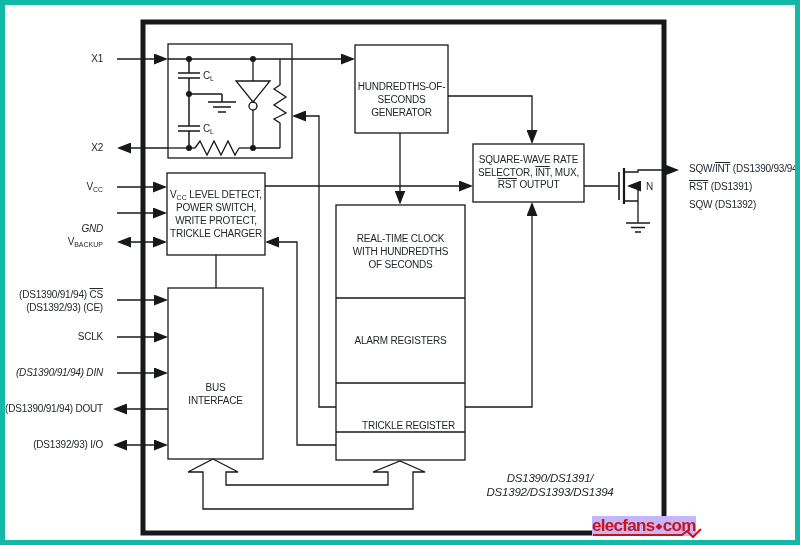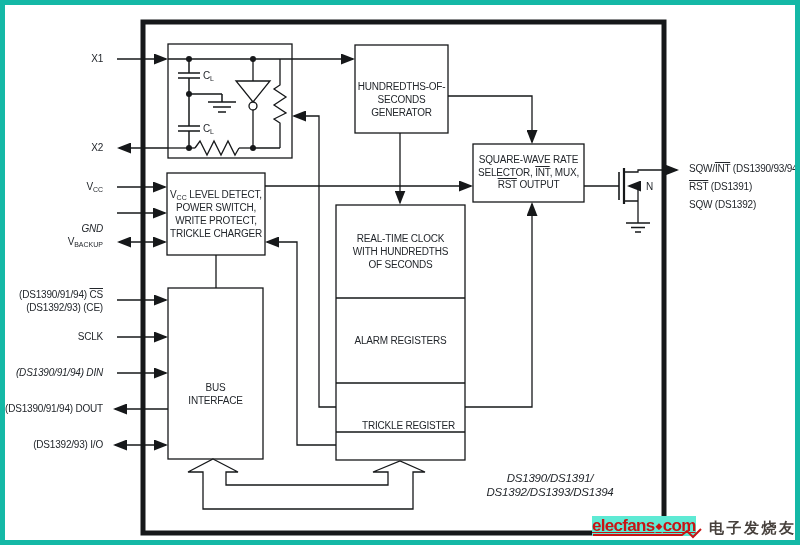--- a/index.html
+++ b/index.html
@@ -18,21 +18,21 @@
   }
   .ov{text-decoration:overline;text-align:center;}
   sub.pinsub{font-size:7px;line-height:0;vertical-align:-2px;letter-spacing:0;}
   .outlines{position:absolute;font-size:10px;letter-spacing:-0.2px;white-space:nowrap;}
   .outlines div{line-height:18px;}
   .partlbl{
     position:absolute;font-size:11.5px;font-style:italic;letter-spacing:-0.2px;
     text-align:center;line-height:13.5px;white-space:nowrap;
   }
   .wm-brand{position:absolute;font-size:17px;font-weight:bold;letter-spacing:-0.7px;
-    line-height:20px;background:#5eead4;white-space:nowrap;z-index:4;text-decoration:underline;}
+    line-height:20px;background:#c4b5fd;white-space:nowrap;z-index:4;}
   .wm-dot{font-size:9px;vertical-align:2px;padding:0 1px;}
   .wm-cn{position:absolute;font-size:15px;font-weight:bold;letter-spacing:2.5px;
     line-height:20px;background:#fff;white-space:nowrap;z-index:4;}
   .wm-underline{z-index:5;}
 </style>
 </head>
 <body>
 
 <div class="stage">
 
@@ -180,18 +180,17 @@
   </div>
 
   <div class="partlbl" style="left:445px;top:467px;width:200px;">
     <div>DS1390/DS1391/</div>
     <div>DS1392/DS1393/DS1394</div>
   </div>
 
   <div class="wm-brand" style="left:587px;top:511px;color:#c81414;">
     <span>elecfans</span><span class="wm-dot">◆</span><span>com</span>
   </div>
-  <div class="wm-cn" style="left:704px;top:513px;color:#46403c;">电子发烧友</div>
   <svg class="wm-underline" width="125" height="14" style="left:585px;top:523px;">
     <path d="M3,7 H92 l5,-4 l6,6 l8,-8" stroke="#c81414" stroke-width="2" fill="none"></path>
   </svg>
 
 </div>
 
 </body></html>

